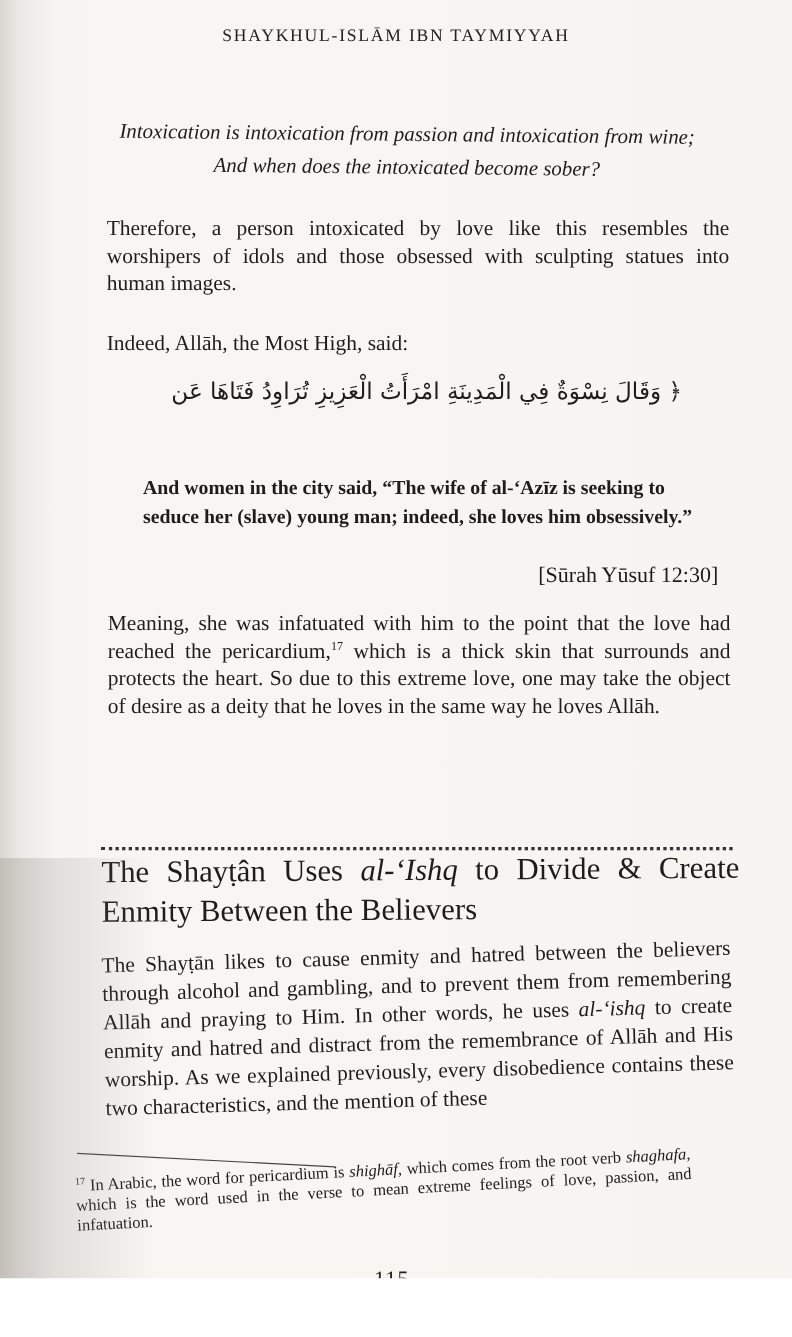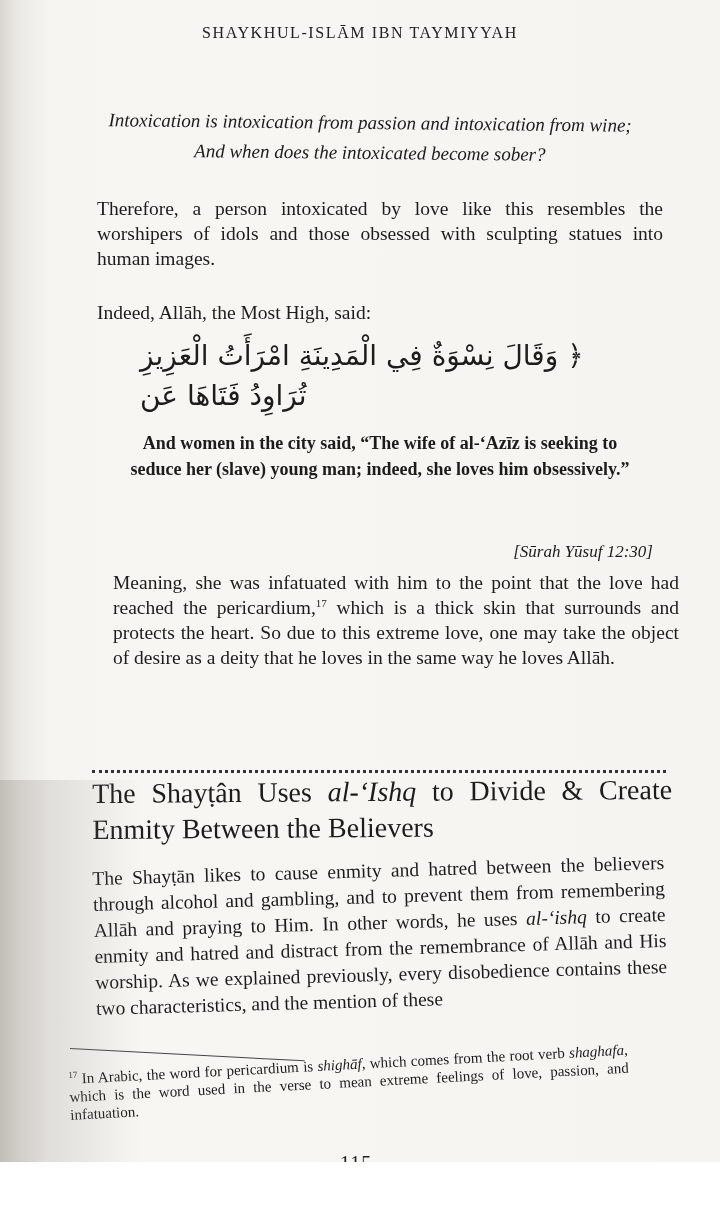--- a/index.html
+++ b/index.html
@@ -62,42 +62,39 @@
     text-align-last: left;
   }
   .p1 { top: 196px; }
   .p2 { top: 300px; }
   .arabic {
     position: absolute;
     top: 336px;
     left: 140px;
     width: 480px;
     direction: rtl;
-    text-align: left;
+    text-align: right;
     font-family: "DejaVu Sans", sans-serif;
-    font-size: 28px;
+    font-size: 21px;
     line-height: 40px;
   }
   .translation {
     position: absolute;
     top: 430px;
     left: 130px;
     width: 500px;
-    text-align: center;
     font-weight: bold;
     font-size: 18px;
     line-height: 26px;
   }
   .citation {
     position: absolute;
     top: 512px;
     right: 90px;
-    font-style: italic;
-    font-size: 17px;
-    margin-top: 30px;
+    font-size: 20px;
   }
   .p3 { top: 554px; }
   sup.fn {
     font-size: 11px;
     line-height: 0;
     vertical-align: super;
   }
   .divider {
     position: absolute;
     top: 770px;
@@ -181,21 +178,21 @@
   <p class="para p2" style="margin:0">Indeed, Allāh, the Most High, said:</p>
 
   <div class="arabic">
     <div>﴿ وَقَالَ نِسْوَةٌ فِي الْمَدِينَةِ امْرَأَتُ الْعَزِيزِ تُرَاوِدُ فَتَاهَا عَن</div>
   </div>
 
   <div class="translation">And women in the city said, “The wife of al-‘Azīz is seeking to seduce her (slave) young man; indeed, she loves him obsessively.”</div>
 
   <div class="citation">[Sūrah Yūsuf 12:30]</div>
 
-  <p class="para p3" style="margin:16px"><span>Meaning, she was infatuated with him to the point that the love had reached the pericardium,</span><sup class="fn">17</sup><span> which is a thick skin that surrounds and protects the heart. So due to this extreme love, one may take the object of desire as a deity that he loves in the same way he loves Allāh.</span></p>
+  <p class="para p3" style="margin:1px"><span>Meaning, she was infatuated with him to the point that the love had reached the pericardium,</span><sup class="fn">17</sup><span> which is a thick skin that surrounds and protects the heart. So due to this extreme love, one may take the object of desire as a deity that he loves in the same way he loves Allāh.</span></p>
 
   <div class="divider"></div>
 
   <h2 class="heading" style="margin:0;font-weight:normal"><span>The Shayṭân Uses </span><i>al-‘Ishq</i><span> to Divide &amp; Create Enmity Between the Believers</span></h2>
 
   <p class="para p4" style="margin:0"><span>The Shayṭān likes to cause enmity and hatred between the believers through alcohol and gambling, and to prevent them from remembering Allāh and praying to Him. In other words, he uses </span><i>al-‘ishq</i><span> to create enmity and hatred and distract from the remembrance of Allāh and His worship. As we explained previously, every disobedience contains these two characteristics, and the mention of these</span></p>
 
   <div class="fn-rule"></div>
 
   <div class="footnote"><sup>17</sup><span> In Arabic, the word for pericardium is </span><i>shighāf,</i><span> which comes from the root verb </span><i>shaghafa,</i><span> which is the word used in the verse to mean extreme feelings of love, passion, and infatuation.</span></div>

